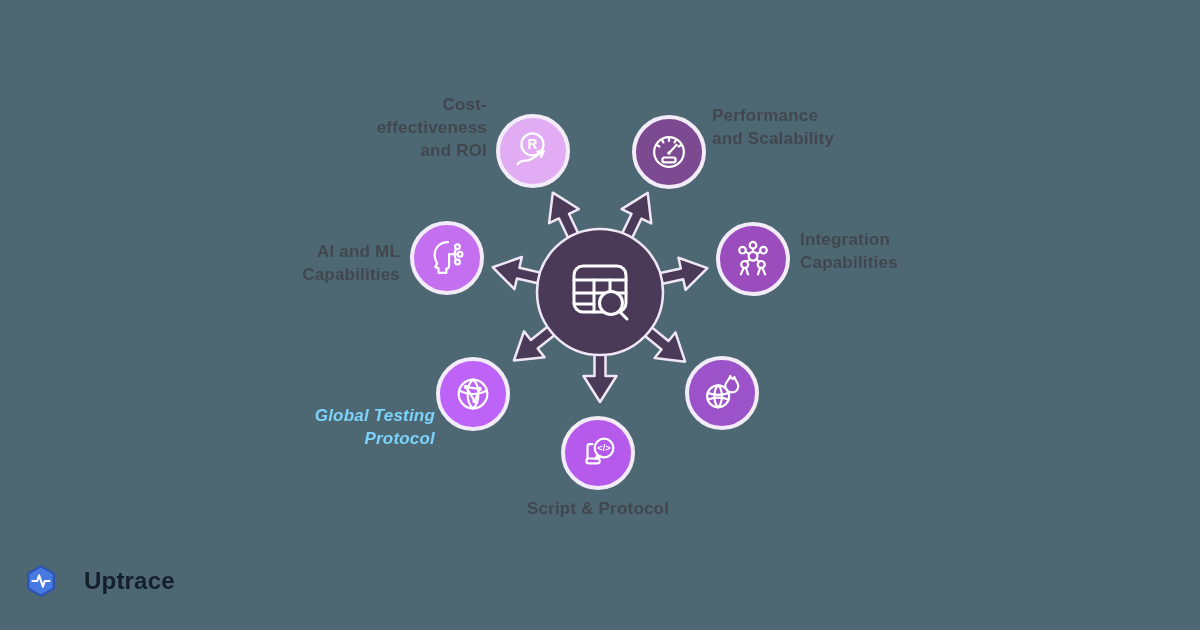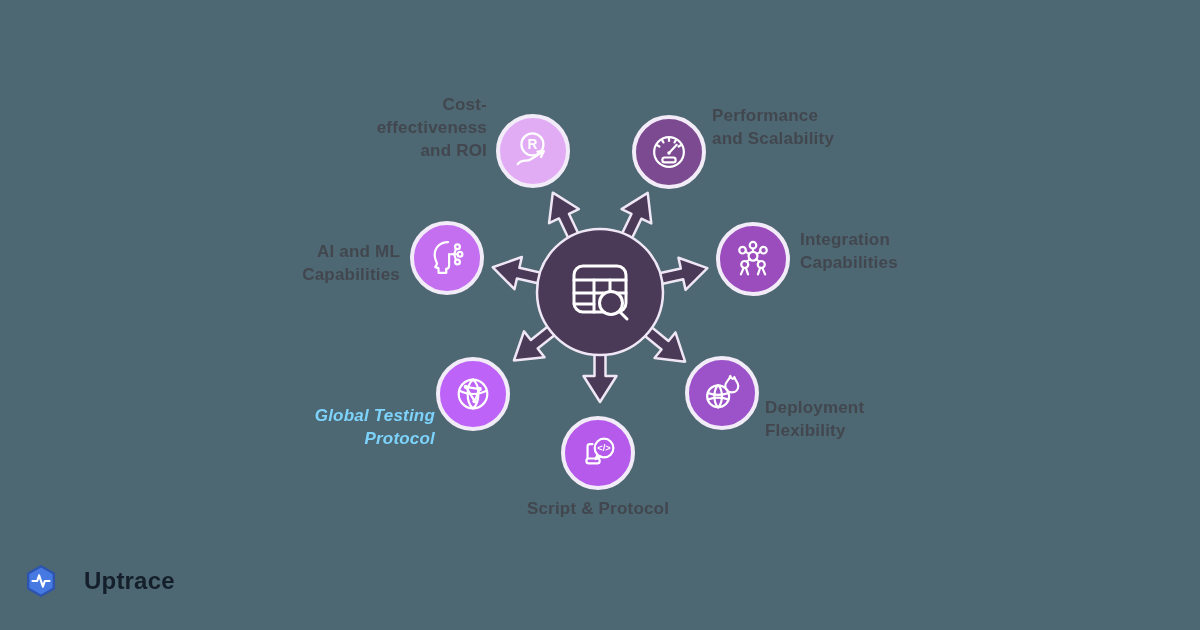--- a/index.html
+++ b/index.html
@@ -175,24 +175,20 @@
   <div class="node" style="left: 685px; top: 356px; background-color: rgb(156, 82, 201);">
     <svg width="44" height="44" viewBox="0 0 40 40" fill="none" stroke="#FFFFFF" stroke-width="2" stroke-linecap="round" stroke-linejoin="round">
       <path d="M27.5,4.5 C26.8,8.5 23,9.5 23,13.5 C23,17 25.5,19.5 29,19.5 C32.4,19.5 34.8,17 34.8,13.5 C34.8,10.5 32.2,9.2 31.2,5.5 C30.6,7.6 29,8.2 27.5,4.5 Z"></path>
       <circle cx="16.5" cy="23" r="10"></circle>
       <path d="M16.5,13 C12,17 12,29 16.5,33"></path>
       <path d="M16.5,13 C21,17 21,29 16.5,33"></path>
       <path d="M7.3,20 C12.5,22.3 20.5,22.3 25.7,20"></path>
       <path d="M7.3,26 C12.5,23.7 20.5,23.7 25.7,26"></path>
     </svg>
   </div>
-  <div class="label" style="left: 765px; top: 396px; color: rgb(66, 71, 79);">
-    <span>Deployment</span>
-    <span>Flexibility</span>
-  </div>
 
   <div class="node" style="left: 561px; top: 416px; background-color: rgb(181, 90, 234);">
     <svg width="44" height="44" viewBox="0 0 40 40" fill="none" stroke="#FFFFFF" stroke-width="2" stroke-linecap="round" stroke-linejoin="round">
       <path d="M15,12 L12.5,12 C11.4,12 10.5,12.9 10.5,14 L10.5,25"></path>
       <rect x="9.5" y="25" width="12" height="4.5" rx="2"></rect>
       <circle cx="25.5" cy="15.5" r="8.5"></circle>
       <path d="M19.5,21.5 L17.8,25.5 L22.5,23"></path>
       <text x="25.5" y="18.5" text-anchor="middle" font-size="8.5" font-weight="bold" fill="#FFFFFF" stroke="none" font-family="Liberation Sans, sans-serif">&lt;/&gt;</text>
     </svg>
   </div>

